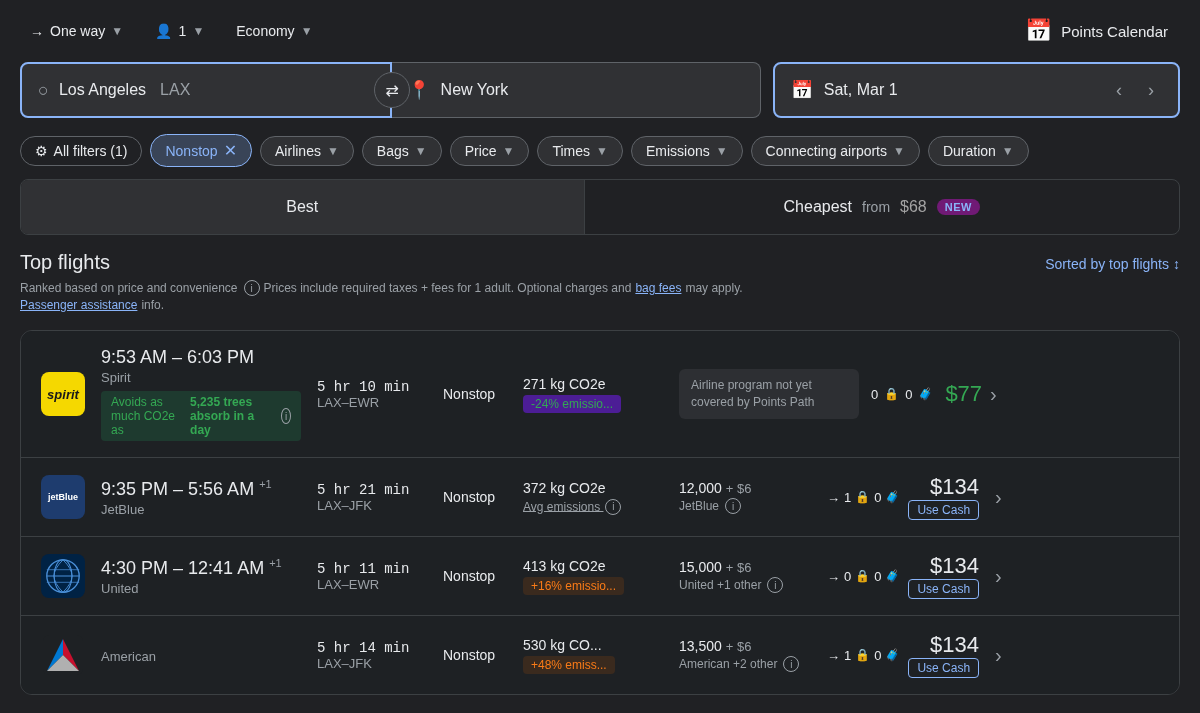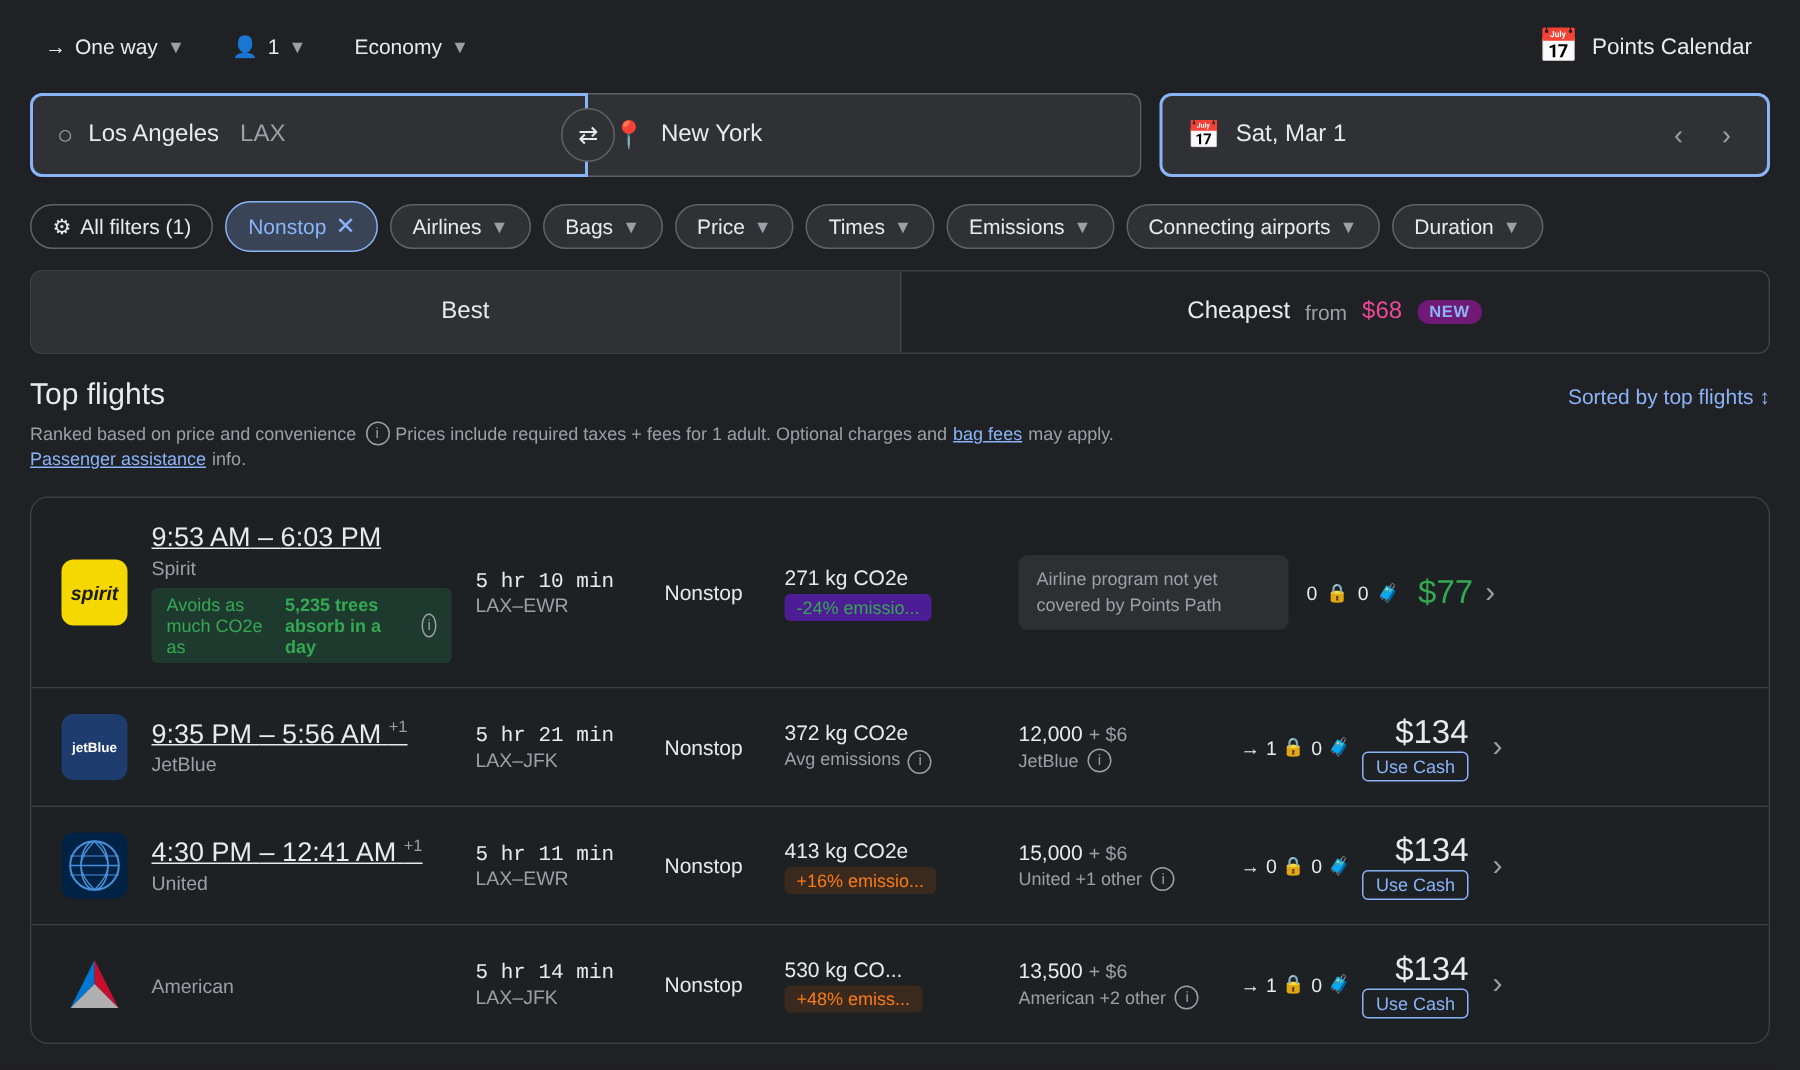--- a/index.html
+++ b/index.html
@@ -183,21 +183,21 @@
     .tabs-section {
       margin: 0 20px 16px 20px;
       border: 1px solid #3c4043;
       border-radius: 8px;
       overflow: hidden;
       display: flex;
     }
 
     .tab-best {
       flex: 1;
-      padding: 18px;
+      padding: 2px;
       background: #303134;
       border: none;
       color: #e8eaed;
       font-size: 16px;
       font-weight: 500;
       cursor: pointer;
       text-align: center;
       border-right: 1px solid #3c4043;
     }
 
@@ -208,21 +208,21 @@
       border: none;
       color: #e8eaed;
       font-size: 16px;
       cursor: pointer;
       display: flex;
       align-items: center;
       justify-content: center;
       gap: 10px;
     }
 
-    .cheapest-price { color: #ec4899; font-weight: 500; font-size: 16px; }
+    .cheapest-price { color: #a3a3a3; font-weight: 500; font-size: 16px; }
     .new-badge {
       background: #701a75;
       color: #8ab4f8;
       font-size: 11px;
       font-weight: 600;
       padding: 2px 8px;
       border-radius: 12px;
       letter-spacing: 0.5px;
     }
 
@@ -317,21 +317,20 @@
     .american-logo {
       background: transparent;
       display: flex;
       align-items: center;
       justify-content: center;
     }
     .times-row {
       font-size: 18px;
       font-weight: 400;
       white-space: nowrap;
-      text-decoration: underline;
     }
     .airline-name {
       font-size: 13px;
       color: #9aa0a6;
       margin-top: 2px;
     }
 
     .eco-badge {
       background: #1e3a2f;
       color: #34a853;
@@ -358,21 +357,21 @@
     }
     .co2-text { font-size: 14px; }
     .emissions-badge {
       font-size: 12px;
       padding: 2px 8px;
       border-radius: 4px;
       margin-top: 3px;
       display: inline-block;
     }
     .low-emissions { background: #4c1d95; color: #34a853; }
-    .avg-emissions { color: #9aa0a6; font-size: 12px; margin-top: 3px; }
+    .avg-emissions { color: #9aa0a6; font-size: 12px; margin-top: 3px; text-decoration: underline; }
     .high-emissions { background: #3a2a1e; color: #fa7b17; }
     .lock-icon { font-size: 12px; color: #9aa0a6; }
     .bag-icon { font-size: 12px; color: #9aa0a6; }
     .cash-price {
       font-size: 22px;
       font-weight: 400;
       color: #e8eaed;
     }
     .use-cash-btn {
       background: transparent;

